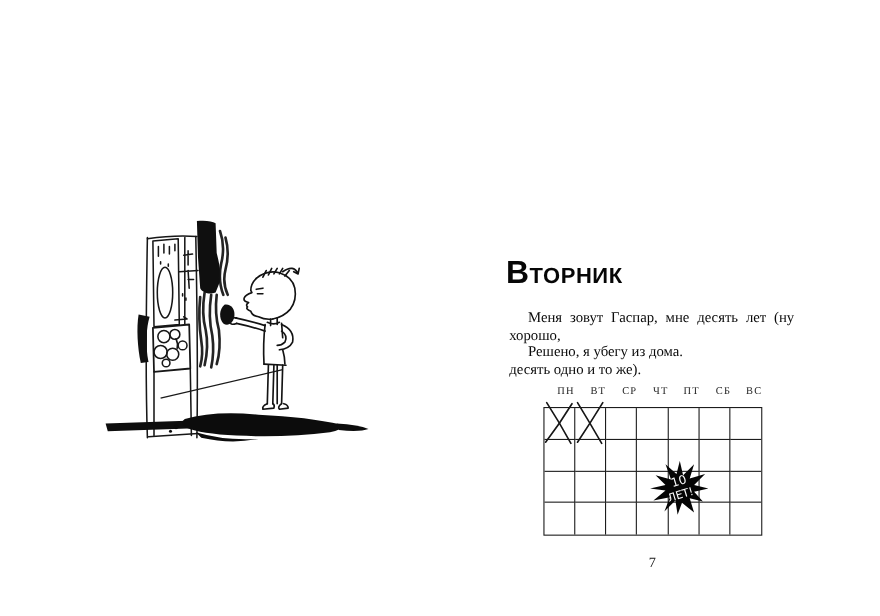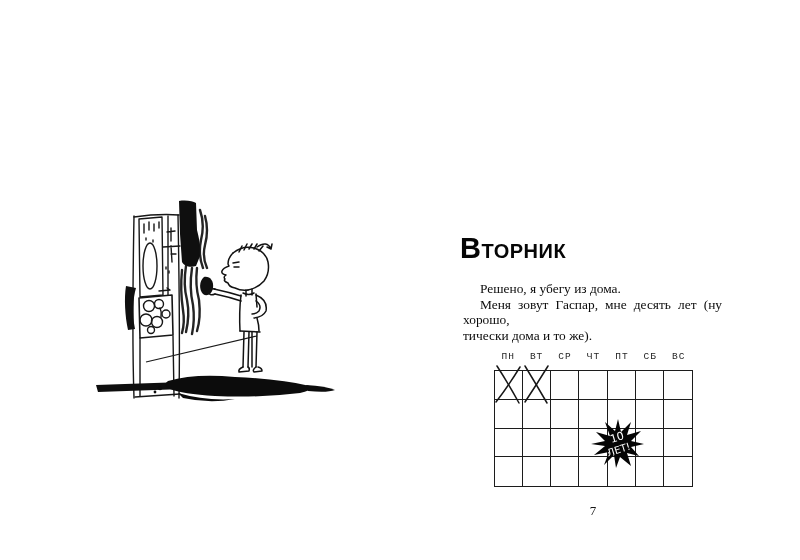--- a/index.html
+++ b/index.html
@@ -28,22 +28,22 @@
   }
   .bodytext p { margin:0; }
   .indent { text-indent:17px; }
   .just   { text-align:justify; text-align-last:justify; }
 
   .cal-days {
     position:absolute; left:94px; top:351px; width:199px;
     display:flex;
   }
   .cal-days span {
-    flex:1; text-align:center;
-    font-family:Liberation Mono, monospace;
+    flex:1; text-align:right;
+    font-family:Liberation Serif, serif;
     font-size:9.5px; color:#262626; letter-spacing:1px;
   }
 
   .cal-grid {
     position:absolute; left:94px; top:370px; width:199px; height:117px;
     display:grid;
     grid-template-columns:repeat(7,1fr);
     grid-template-rows:repeat(4,1fr);
     border:1.8px solid #1c1c1c; box-sizing:border-box;
     background:#ffffff;
@@ -135,23 +135,23 @@
         <path d="M256,367 Q252,370 254,372 L262,371 Q262,368 258,367"></path>
       </g>
     </svg>
   </div>
 
   <div class="page right">
 
     <h1 class="heading">Вторник</h1>
 
     <div class="bodytext">
+      <p class="indent just">Меня зовут Гаспар, мне десять лет (ну хорошо,</p>
       <p class="indent">Решено, я убегу из дома.</p>
-      <p class="indent just">Меня зовут Гаспар, мне десять лет (ну хорошо,</p>
-      <p>тически дома и то же).</p>
+      <p>десять одно и то же).</p>
     </div>
 
     <div class="cal-days">
       <span>ПН</span>
       <span>ВТ</span>
       <span>СР</span>
       <span>ЧТ</span>
       <span>ПТ</span>
       <span>СБ</span>
       <span>ВС</span>

